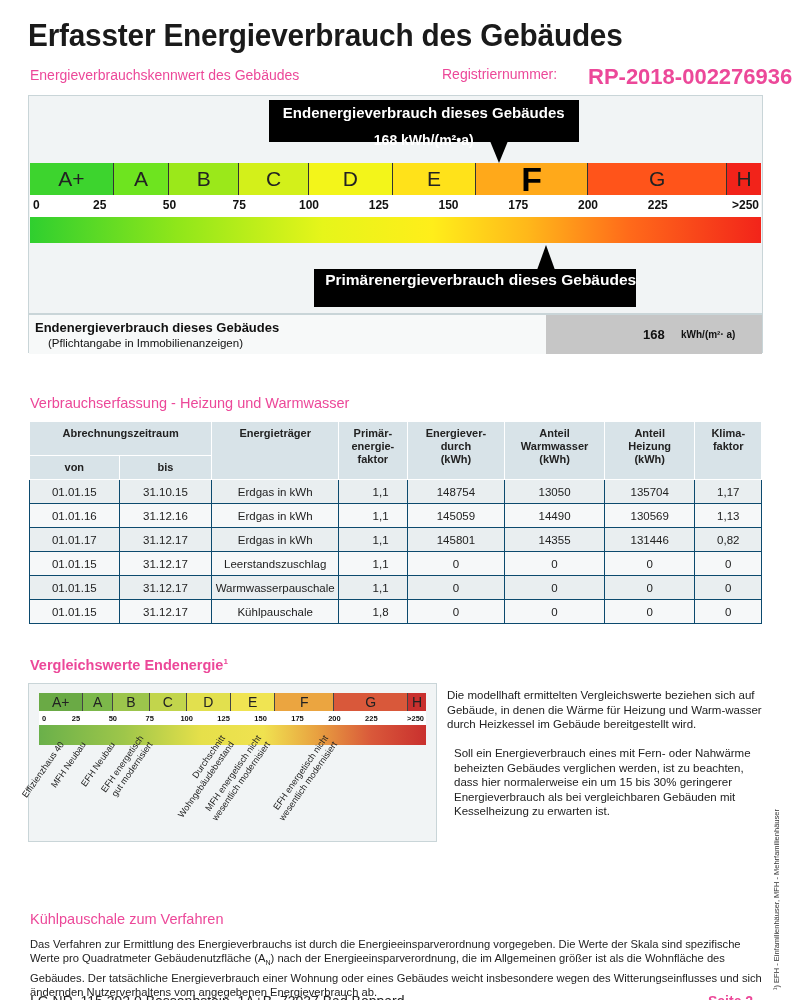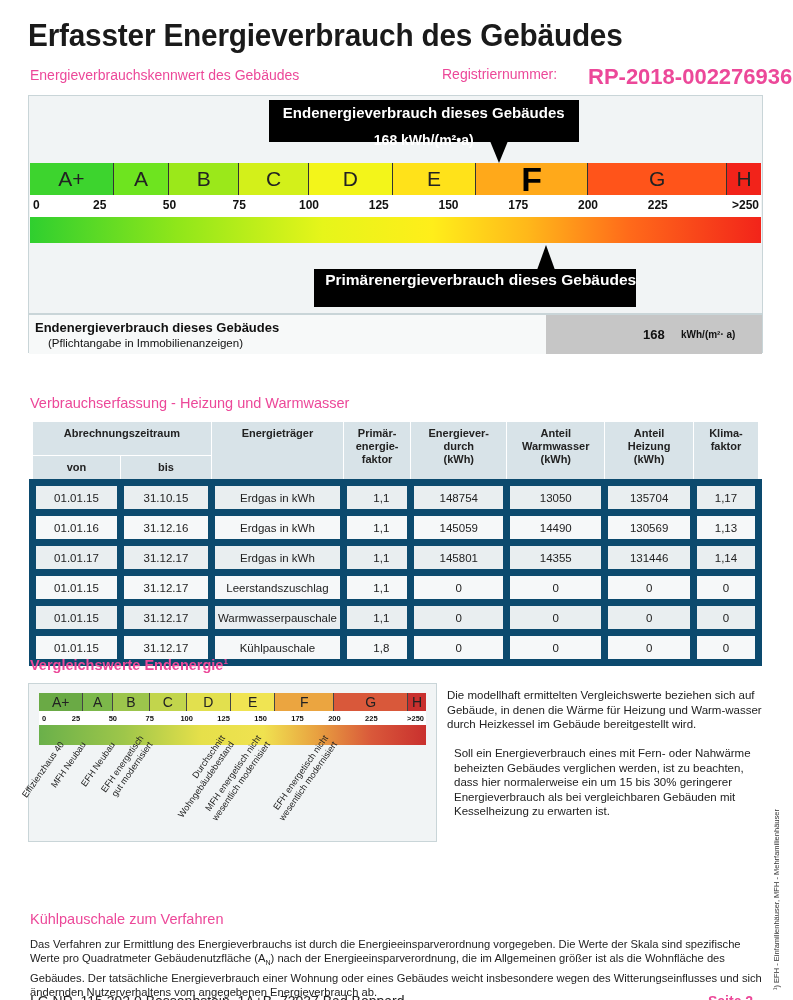--- a/index.html
+++ b/index.html
@@ -18,21 +18,21 @@
   .ticks{position:relative;height:22px;background:#fff;font-size:12px;font-weight:bold;}
   .tick{position:absolute;top:3px;transform:translateX(-50%);}
   .grad{height:26px;background:linear-gradient(90deg,#2fcf2f 0%,#8fe61a 20%,#e6f51a 40%,#ffee1a 55%,#ffb81a 68%,#ff6a1a 82%,#f2241a 100%);}
   .callout{background:#000;color:#fff;text-align:center;font-weight:bold;}
   .callout .l1{font-size:15px;}
   .callout .l2{font-size:14px;margin-top:11px;}
   .arrow-down{width:0;height:0;border-left:9px solid transparent;border-right:9px solid transparent;border-top:22px solid #000;}
   .arrow-up{width:0;height:0;border-left:9px solid transparent;border-right:9px solid transparent;border-bottom:25px solid #000;}
   table.data{border-collapse:collapse;font-size:11.5px;color:#222;}
   table.data th{background:#d8e3e8;font-weight:bold;font-size:11px;vertical-align:top;padding:5px 3px;border:1px solid #fff;text-align:center;line-height:13px;}
-  table.data td{text-align:center;height:23px;border:7px solid #0c4a6e;padding:0 3px;}
+  table.data td{text-align:center;height:23px;border:1px solid #0c4a6e;padding:0 3px;}
   table.data tr.odd td{background:#e9eef0;}
   table.data tr.even td{background:#f6f8f9;}
   .small-bar{display:flex;height:18px;}
   .sseg{display:flex;align-items:center;justify-content:center;font-size:14px;color:#222;border-right:1.5px solid #444;box-sizing:border-box;}
   .sseg:last-child{border-right:none;}
   .sticks{position:relative;height:14px;background:#fff;font-size:7.5px;font-weight:bold;}
   .sgrad{height:20px;background:linear-gradient(90deg,#6ab04a 0%,#9ec64a 22%,#e6e04a 42%,#f0e250 58%,#e8a040 72%,#d9583a 86%,#c9302e 100%);}
   .rot{position:absolute;font-size:9px;line-height:11px;color:#222;transform-origin:left bottom;transform:rotate(-55deg);white-space:nowrap;text-align:right;}
   .para{font-size:11.5px;line-height:14.5px;color:#222;}
 </style>
@@ -152,21 +152,21 @@
         <td style="text-align: center;">1,13</td>
       </tr>
       <tr class="odd">
         <td>01.01.17</td>
         <td>31.12.17</td>
         <td>Erdgas in kWh</td>
         <td style="text-align: right; padding-right: 18px;">1,1</td>
         <td>145801</td>
         <td>14355</td>
         <td>131446</td>
-        <td style="text-align: center;">1,14</td>
+        <td style="text-align: center;">0,82</td>
       </tr>
       <tr class="even">
         <td>01.01.15</td>
         <td>31.12.17</td>
         <td>Leerstandszuschlag</td>
         <td style="text-align: right; padding-right: 18px;">1,1</td>
         <td>0</td>
         <td>0</td>
         <td>0</td>
         <td style="text-align: center;">0</td>

